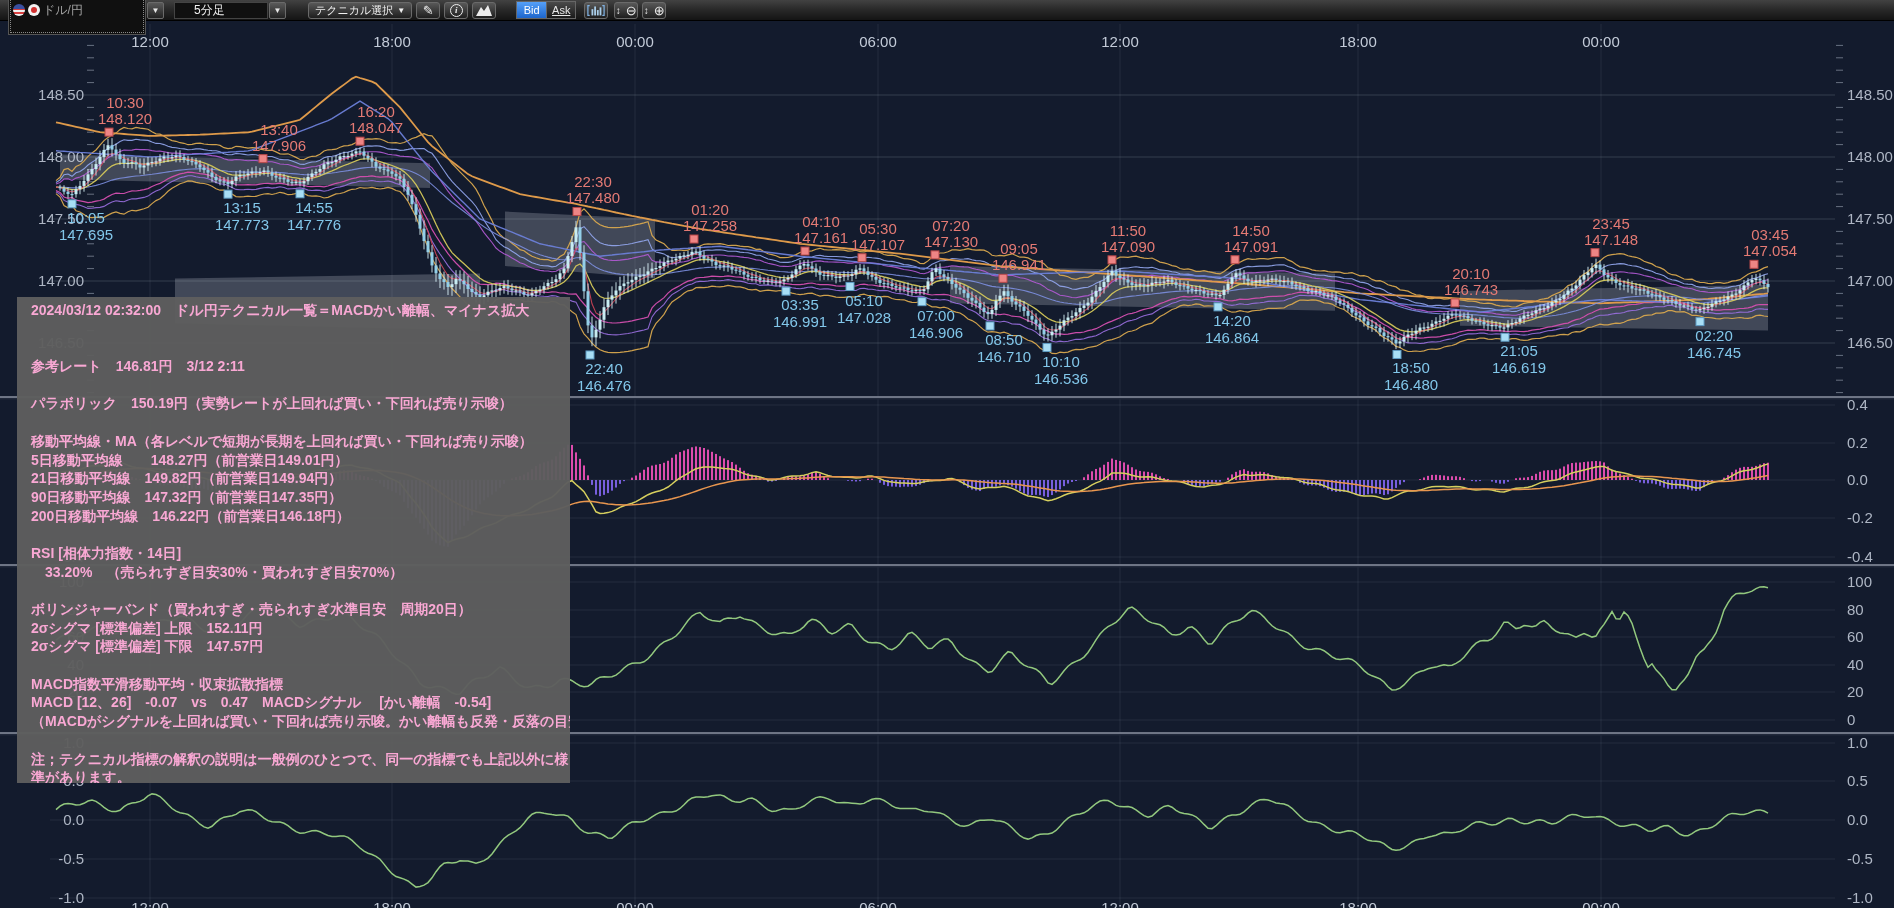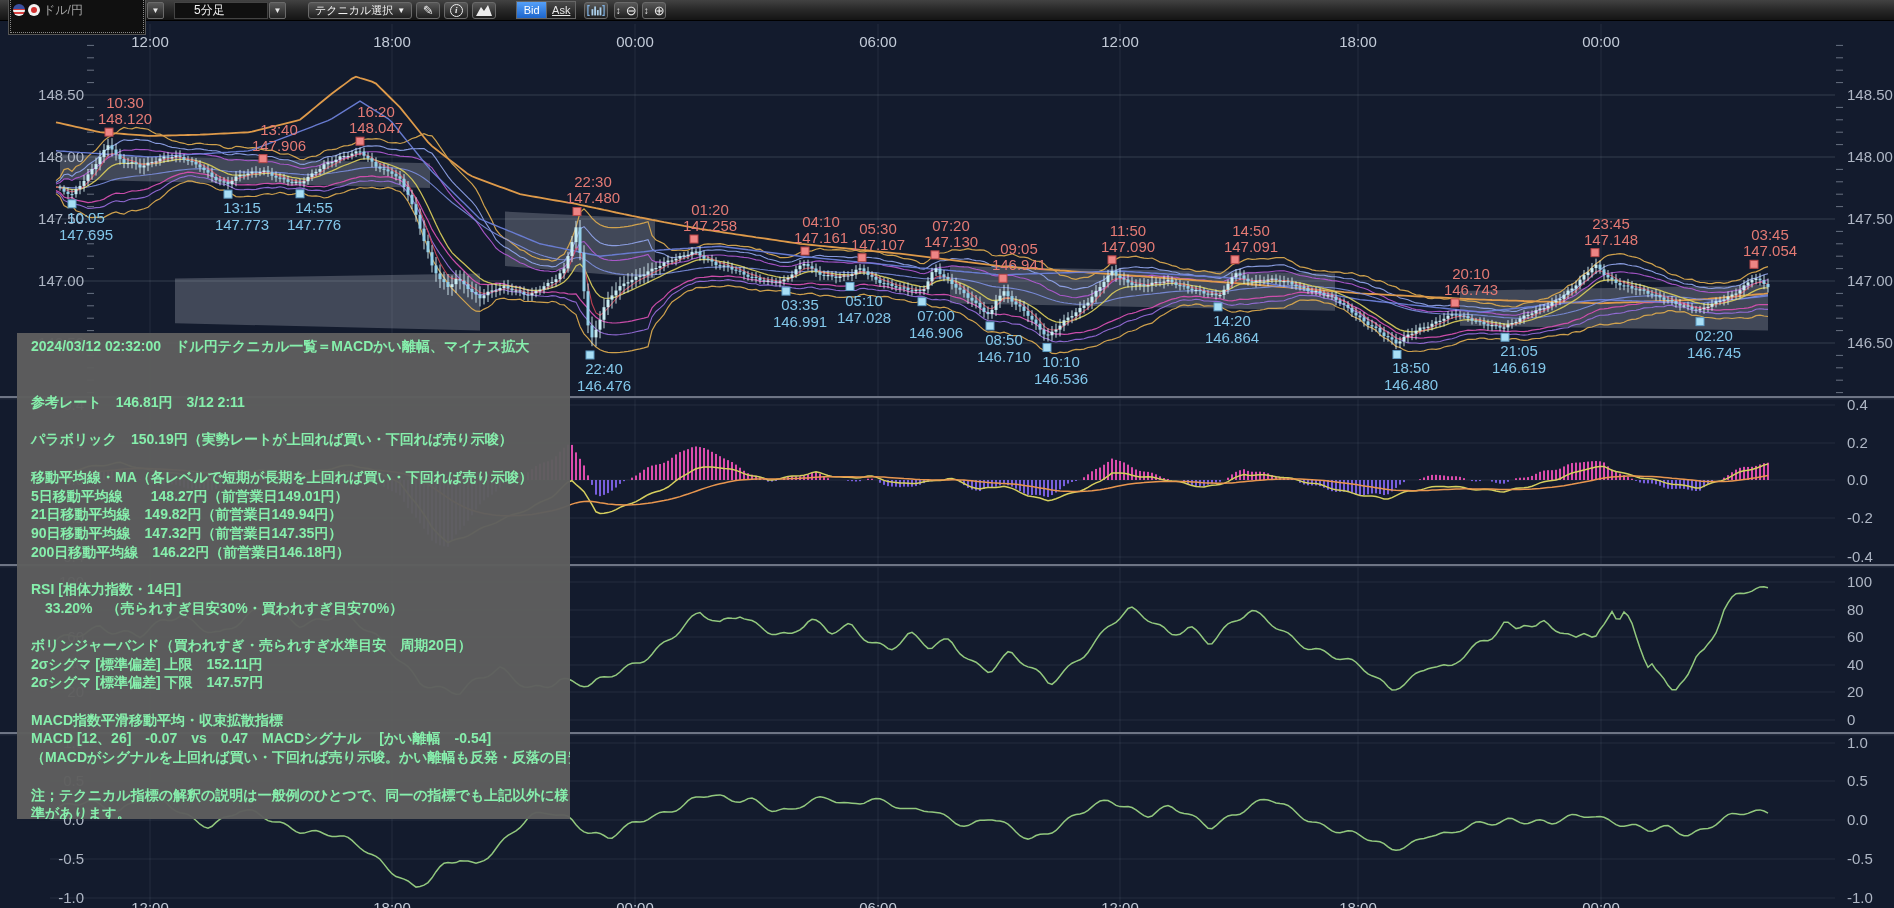--- a/index.html
+++ b/index.html
@@ -20,21 +20,21 @@
   .bidask{display:flex;margin-left:20px;border:1px solid #666;border-radius:0;overflow:hidden;height:16px;}
   .bidask button{border:none;height:16px;width:29px;font-size:11px;cursor:pointer;padding:0;}
   .bid-on{background:linear-gradient(#55a0f8,#1d66cc);color:#fff;}
   .ask-off{background:linear-gradient(#4a4a4a,#1a1a1a);color:#e8e8e8;border-left:1px solid #666!important;text-decoration:underline;}
   .info-circle{width:11px;height:11px;border-radius:50%;border:1.5px solid #eee;color:#eee;font-size:9px;line-height:11px;text-align:center;font-family:"Liberation Serif",serif;font-weight:bold;font-style:italic;}
   .updown{font-size:10px;color:#eee;margin-right:1px;}
   .magsym{font-size:13px;color:#eee;}
   
   #chart-svg{position:absolute;left:0;top:0;z-index:5;}
   
-  .tech-panel{position:absolute;left:17px;top:297px;width:553px;height:486px;background:rgba(94,94,94,0.97);z-index:20;color:#86efac;font-size:14px;line-height:18.7px;padding:4px 0 0 14px;box-sizing:border-box;overflow:hidden;white-space:pre;margin-top:36px;}
+  .tech-panel{position:absolute;left:17px;top:297px;width:553px;height:486px;background:rgba(94,94,94,0.97);z-index:20;color:#f9a8d4;font-size:14px;line-height:18.7px;padding:4px 0 0 14px;box-sizing:border-box;overflow:hidden;white-space:pre;}
   .tech-panel .tline{height:18.7px;font-weight:bold;}
   .tech-panel .tline.t0{font-weight:bold;}
 </style>
 </head>
 <body>
 
 <div class="app">
 
   <div class="toolbar">
     <div class="tb-group">

